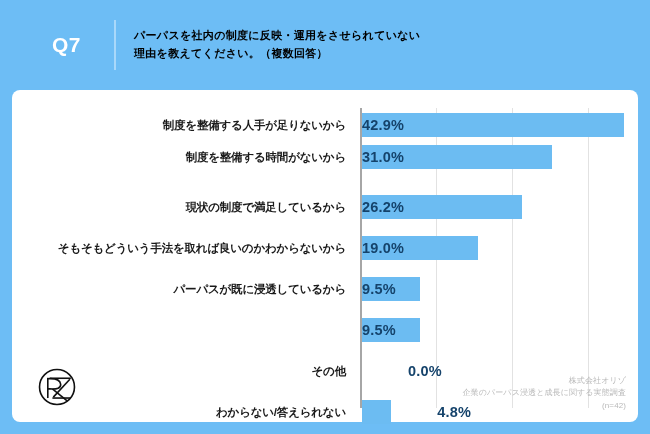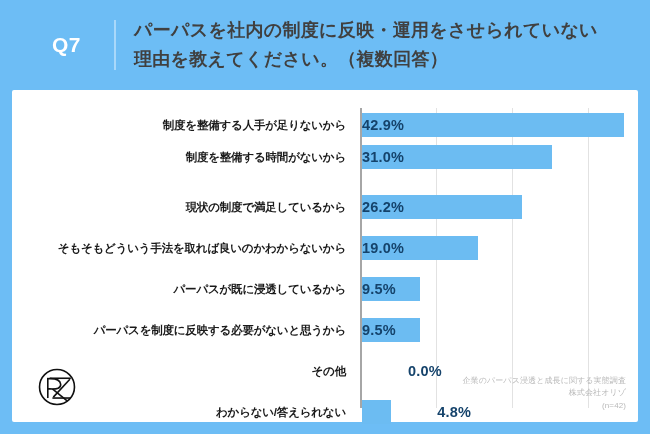--- a/index.html
+++ b/index.html
@@ -47,37 +47,37 @@
 
   .header-divider {
     width: 2px;
     height: 50px;
     background: #a8d8fa;
     margin-right: 18px;
     flex: 0 0 2px;
   }
 
   .q-title {
-    color: #404040;
-    font-size: 18px;
+    color: #000000;
+    font-size: 11px;
     font-weight: bold;
     line-height: 1.62;
     letter-spacing: 0.3px;
     white-space: pre-line;
   }
 
   
   .card {
     position: absolute;
     left: 12px;
     top: 90px;
     width: 626px;
     height: 332px;
     background: #ffffff;
-    border-radius: 2px;
+    border-radius: 8px;
   }
 
   
   .chart {
     position: absolute;
     left: 0;
     top: 0;
     width: 626px;
     height: 332px;
   }
@@ -253,21 +253,20 @@
           </div>
           <div class="row" style="top: 187px;">
             <div class="cat-label">パーパスが既に浸透しているから</div>
             <div class="bar-wrap">
               <div class="bar" style="width: 58.092px; background: rgb(108, 188, 242);">
                 <span class="bar-value">9.5%</span>
               </div>
             </div>
           </div>
           <div class="row" style="top: 228px;">
-            <div class="cat-label">パーパスを制度に反映する必要がないと思うから</div>
             <div class="bar-wrap">
               <div class="bar" style="width: 58.092px; background: rgb(108, 188, 242);">
                 <span class="bar-value">9.5%</span>
               </div>
             </div>
           </div>
           <div class="row" style="top: 269px;">
             <div class="cat-label">その他</div>
             <div class="bar-wrap">
               <div class="bar" style="width: 0px; background: transparent;"></div>
@@ -287,20 +286,20 @@
         <circle cx="50" cy="50" r="38" fill="none" stroke="#111" stroke-width="3.5"></circle>
         <path d="M30 30 L30 74" fill="none" stroke="#111" stroke-width="3.5"></path>
         <path d="M30 32 Q56 30 58 44 Q59 56 34 54 L30 54" fill="none" stroke="#111" stroke-width="3.5"></path>
         <path d="M40 54 L72 80" fill="none" stroke="#111" stroke-width="3.5"></path>
         <path d="M34 31 L80 31" fill="none" stroke="#111" stroke-width="3.5"></path>
         <path d="M78 33 L42 72" fill="none" stroke="#111" stroke-width="3.5"></path>
         <path d="M40 74 L80 74" fill="none" stroke="#111" stroke-width="3.5"></path>
       </svg>
 
       <div class="credit">
+        <div>株式会社オリゾ</div>
         <div>企業のパーパス浸透と成長に関する実態調査</div>
-        <div>株式会社オリゾ</div>
         <div>(n=42)</div>
       </div>
 
     </div>
   </div>
 </div>
 
 </body></html>

